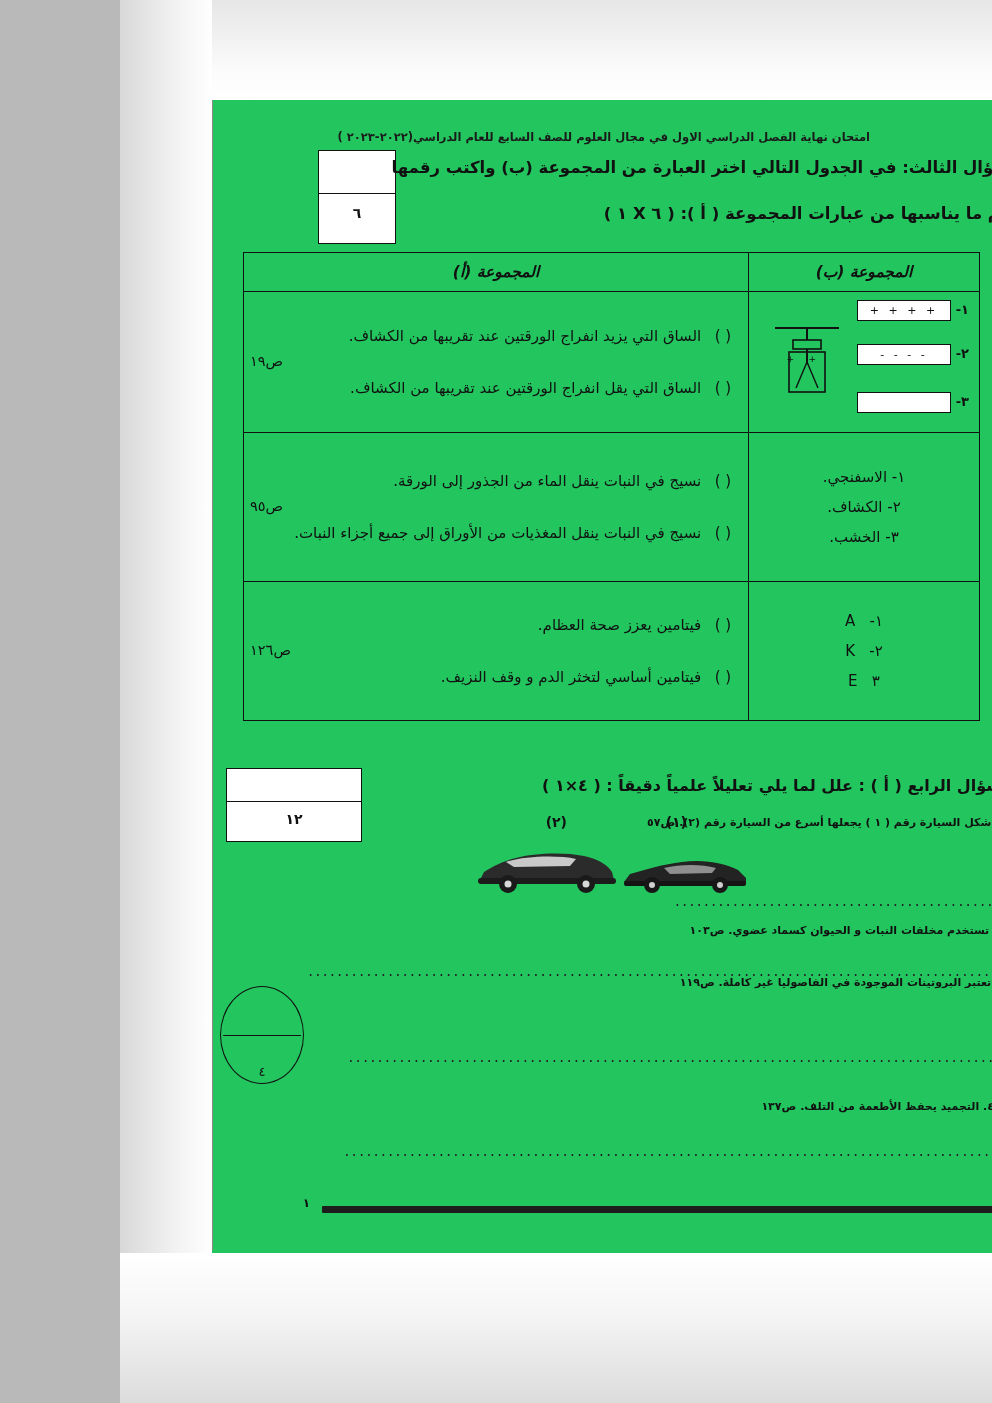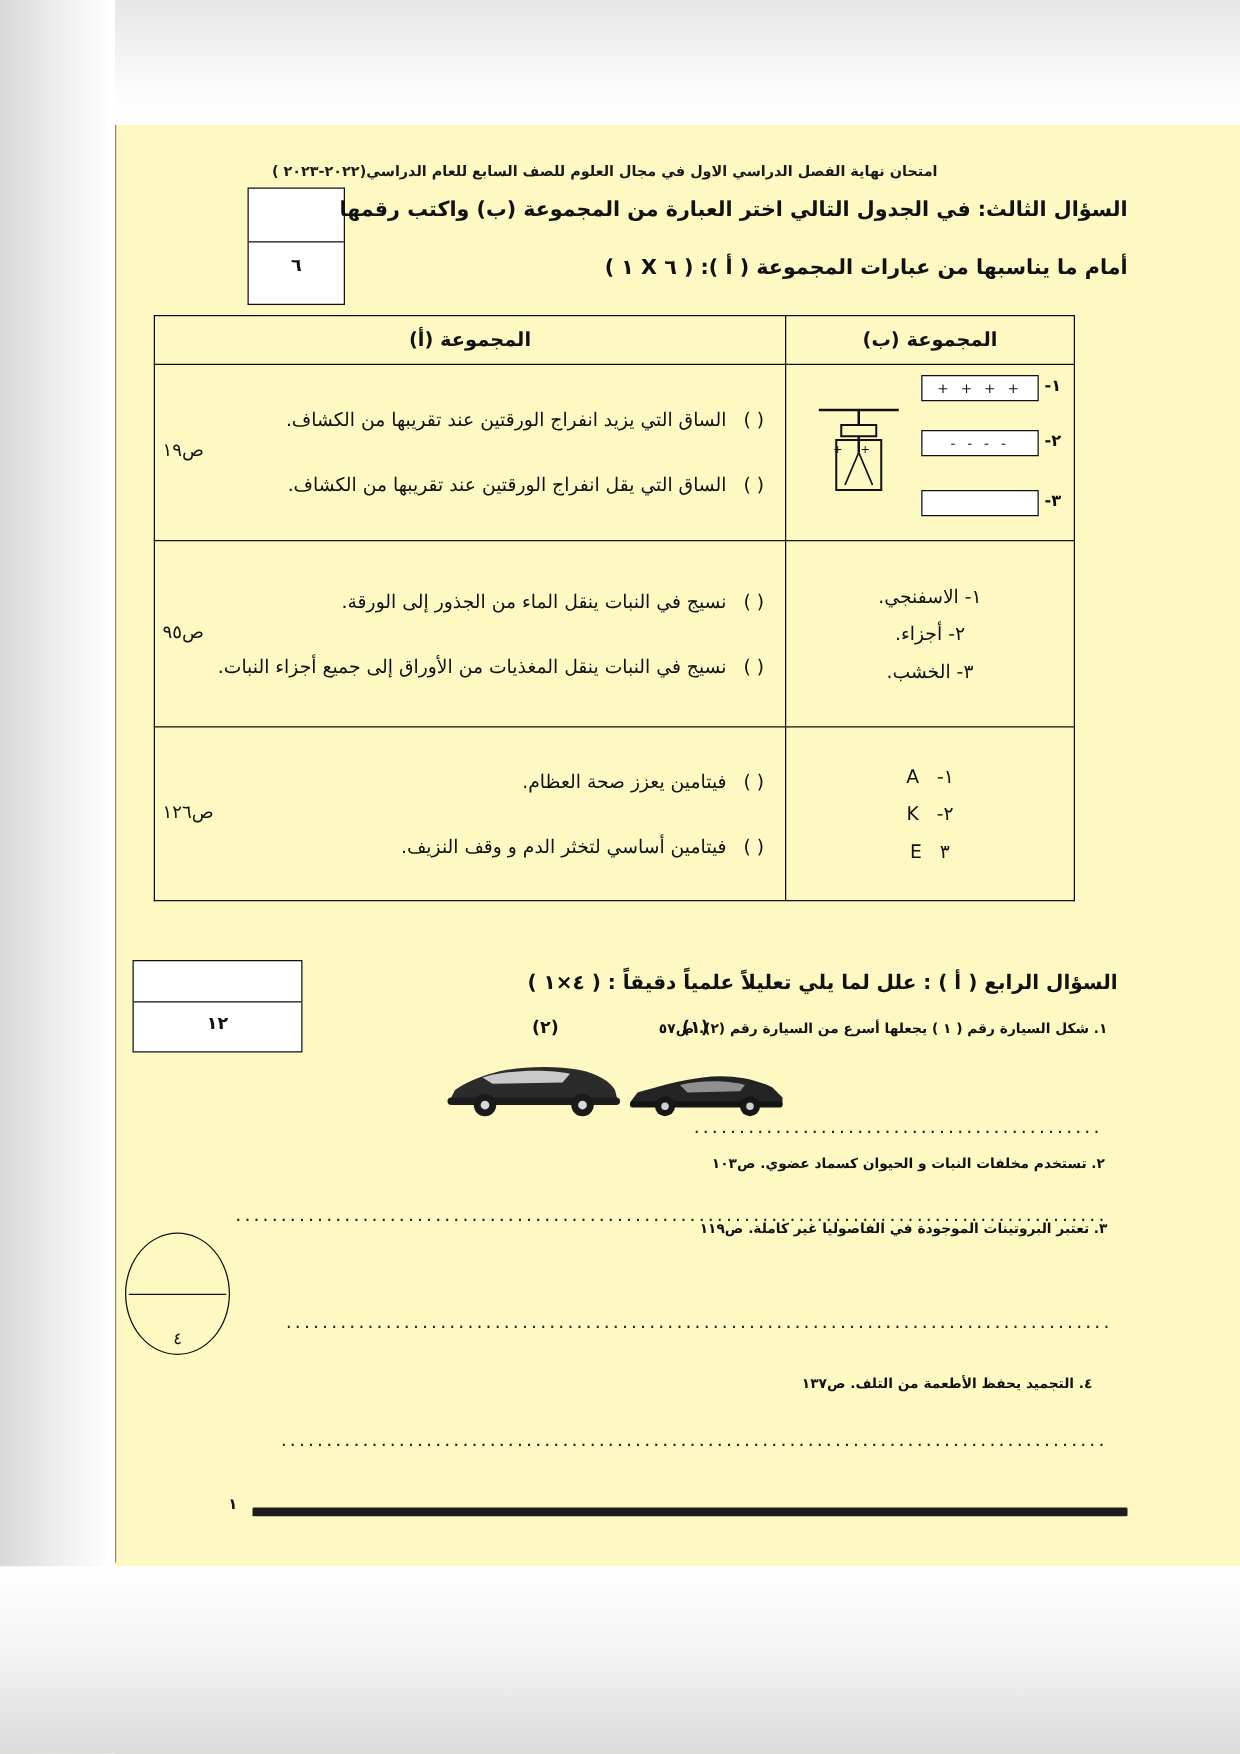--- a/index.html
+++ b/index.html
@@ -7,23 +7,23 @@
     padding: 0;
     background: #b9b9b9;
   }
   body {
     width: 992px;
     height: 1403px;
     font-family: "DejaVu Sans", sans-serif;
   }
   .page {
     position: relative;
-    width: 992px;
+    width: 872px;
     height: 1403px;
-    background: #fef9c3;
+    background: #22c55e;
     overflow: hidden;
   }
   
   .scan-edge-left {
     position: absolute;
     left: 0; top: 0;
     width: 92px; height: 1403px;
     background: linear-gradient(to right, #d8d8d8 0%, #f0f0f0 55%, #ffffff 100%);
   }
   .scan-edge-top {
@@ -103,20 +103,21 @@
   table.match td, table.match th {
     border: 1.3px solid #111;
     vertical-align: middle;
     padding: 4px 6px;
   }
   table.match th {
     font-size: 15.5px;
     font-weight: bold;
     height: 30px;
     text-align: center;
+    font-style: italic;
   }
   .col-b { width: 218px; }
   .col-a { width: 492px; }
 
   .stmt {
     font-size: 15px;
     line-height: 1.75;
     text-align: right;
     padding-right: 2px;
   }
@@ -284,21 +285,21 @@
       </tr>
 
       <tr>
         <td class="col-b" style="height:140px;">
           <div class="optline">
             <span>١-</span>
             <span>الاسفنجي.</span>
           </div>
           <div class="optline">
             <span>٢-</span>
-            <span>أجزاء.</span>
+            <span>الكشاف.</span>
           </div>
           <div class="optline">
             <span>٣-</span>
             <span>الخشب.</span>
           </div>
         </td>
         <td class="col-a">
           <div class="stmt">
             <span class="paren">(        )</span>
             <span>نسيج في النبات ينقل الماء من الجذور إلى الورقة.</span>

